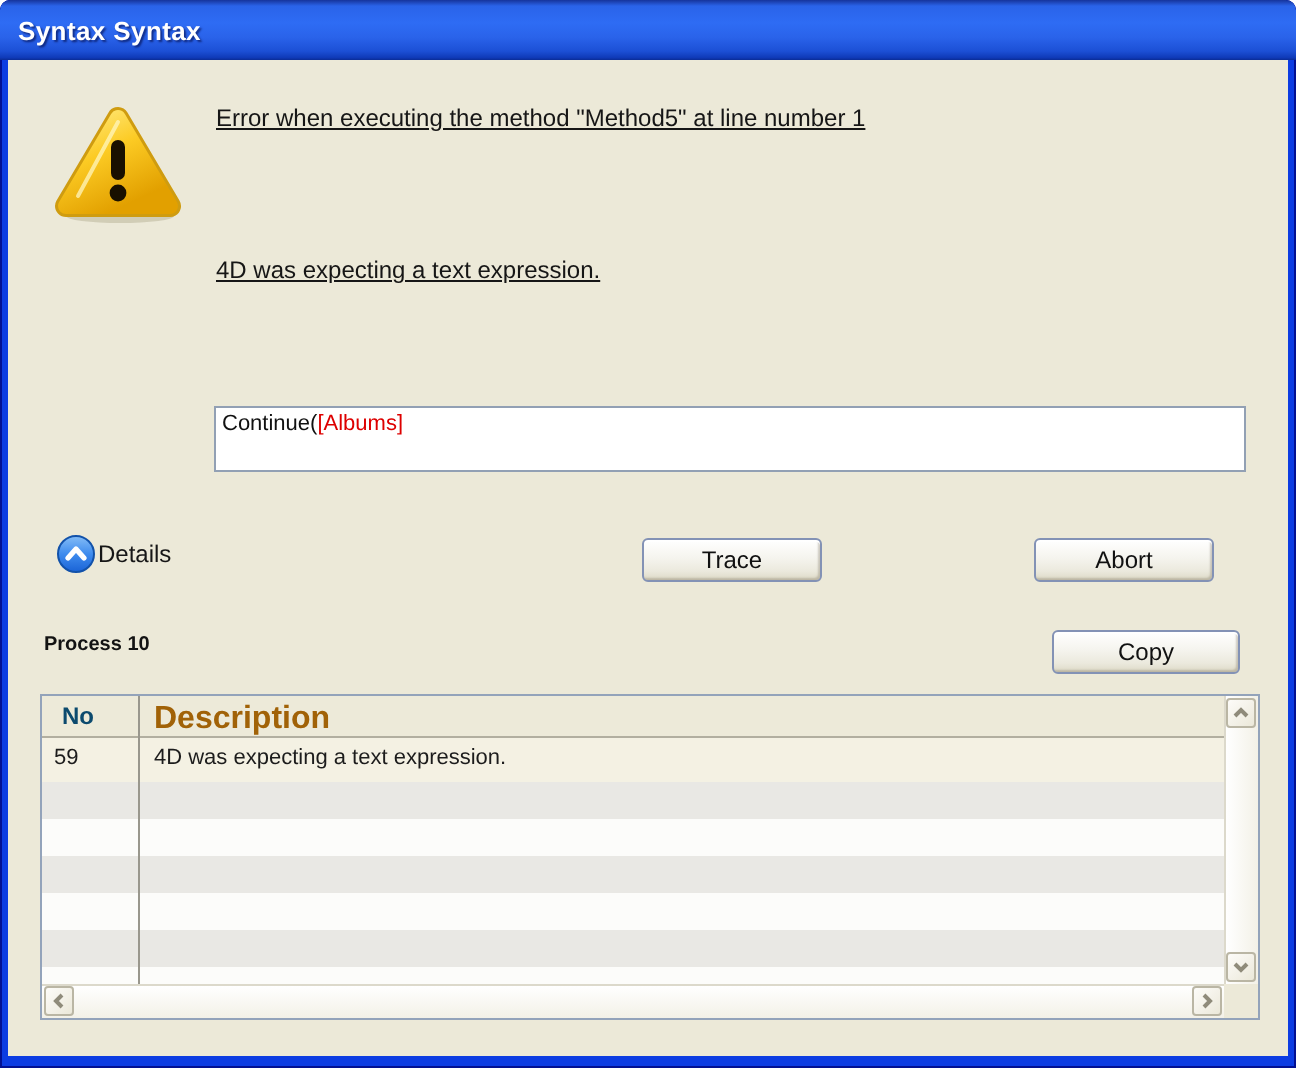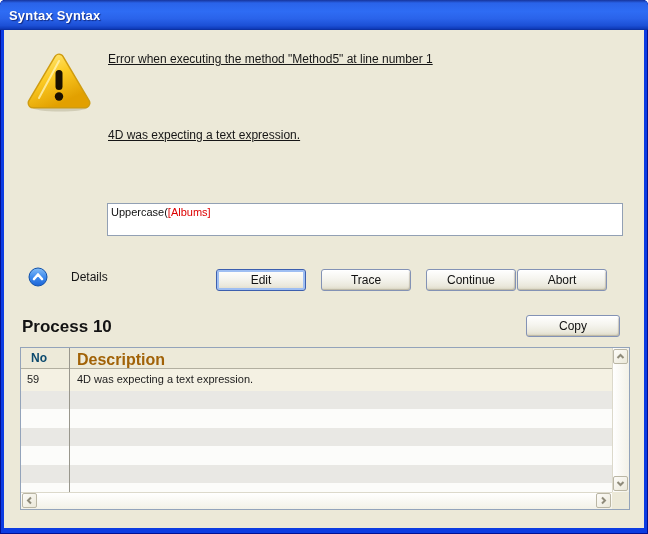--- a/index.html
+++ b/index.html
@@ -39,41 +39,41 @@
   .expr{
     left:103px; top:173px; width:516px; height:33px;
     background:#ffffff;
     border:1px solid #92a0b4;
     font-size:11px; padding:2px 3px;
     color:#111; overflow:hidden; white-space:nowrap;
   }
   .expr .tok-red{ color:#dd0000; }
 
   
-  .details-wrap{ left:24px; top:237px; display:flex; align-items:center; gap:23px; cursor:pointer; }
+  .details-wrap{ left:24px; top:237px; display:flex; align-items:center; gap:1px; cursor:pointer; }
   .details-wrap .label{ font-size:12px; color:#161616; }
 
   
   .xpbtn{
     position:absolute;
     height:22px; width:90px;
     font-family:"Liberation Sans", sans-serif;
     font-size:12px; color:#111;
     background:linear-gradient(180deg,#ffffff 0%,#f5f4ee 45%,#ebe9dd 78%,#ddd9c6 100%);
     border:1px solid #8392b5;
     border-radius:3px;
     box-shadow: inset 0 1px 0 #ffffff, inset -1px -1px 1px rgba(125,118,96,.35);
     cursor:pointer;
     padding:0;
   }
   .xpbtn.default{
     border-color:#3d5fae;
     box-shadow: inset 0 0 0 2px #9ebef2, inset -1px -1px 1px rgba(125,118,96,.2);
   }
-  .process-label{ left:18px; top:287px; font-size:17px; font-weight:bold; color:#131313; }
+  .process-label{ left:18px; top:287px; font-size:10px; font-weight:bold; color:#131313; }
 
   
   .etable{
     left:16px; top:317px; width:610px; height:163px;
     background:#fdfdfc;
     border:1px solid #93a3ba;
   }
   .etable .header{
     position:absolute; left:0; top:0; width:591px; height:21px;
     background:#edead9;
@@ -148,41 +148,39 @@
       <path d="M33 9 L59 53 L7 53 Z" fill="url(#wg)" stroke="url(#wg)" stroke-width="8" stroke-linejoin="round"></path>
       <path d="M33 11 L13 48" fill="none" stroke="rgba(255,245,190,0.75)" stroke-width="2" stroke-linecap="round"></path>
       <rect x="29.5" y="20" width="7" height="20" rx="3.5" fill="#191000"></rect>
       <circle cx="33" cy="46.5" r="4.2" fill="#191000"></circle>
     </svg>
 
     <div class="abs msg" style="left:104px; top:22px;">Error when executing the method "Method5" at line number 1</div>
     <div class="abs msg" style="left:104px; top:98px;">4D was expecting a text expression.</div>
 
     <div class="abs expr">
-      <span>Uppercase(</span><span class="tok-red">[Albums]</span>
+      <span>Continue(</span><span class="tok-red">[Albums]</span>
     </div>
 
     <div class="abs details-wrap">
       <svg width="20" height="20" viewBox="0 0 20 20">
         <defs>
           <linearGradient id="dg" x1="0" y1="0" x2="0" y2="1">
             <stop offset="0" stop-color="#85bdf6"></stop>
             <stop offset="0.5" stop-color="#3f8cee"></stop>
             <stop offset="1" stop-color="#1a63d6"></stop>
           </linearGradient>
         </defs>
         <circle cx="10" cy="10" r="9" fill="url(#dg)" stroke="#1252aa" stroke-width="1"></circle>
         <polyline points="6,12 10,7.5 14,12" fill="none" stroke="#ffffff" stroke-width="2.6" stroke-linecap="round" stroke-linejoin="round"></polyline>
       </svg>
       <span class="label">Details</span>
     </div>
 
-    <button class="xpbtn default" style="left:212px; top:239px;">Edit</button>
     <button class="xpbtn" style="left:317px; top:239px;">Trace</button>
-    <button class="xpbtn" style="left:422px; top:239px;">Continue</button>
     <button class="xpbtn" style="left:513px; top:239px;">Abort</button>
 
     <div class="abs process-label">Process 10</div>
     <button class="xpbtn" style="left:522px; top:285px; width:94px;">Copy</button>
 
     <div class="abs etable">
 
       <div class="header">
         <span class="h-no">No</span>
         <span class="h-desc">Description</span>

